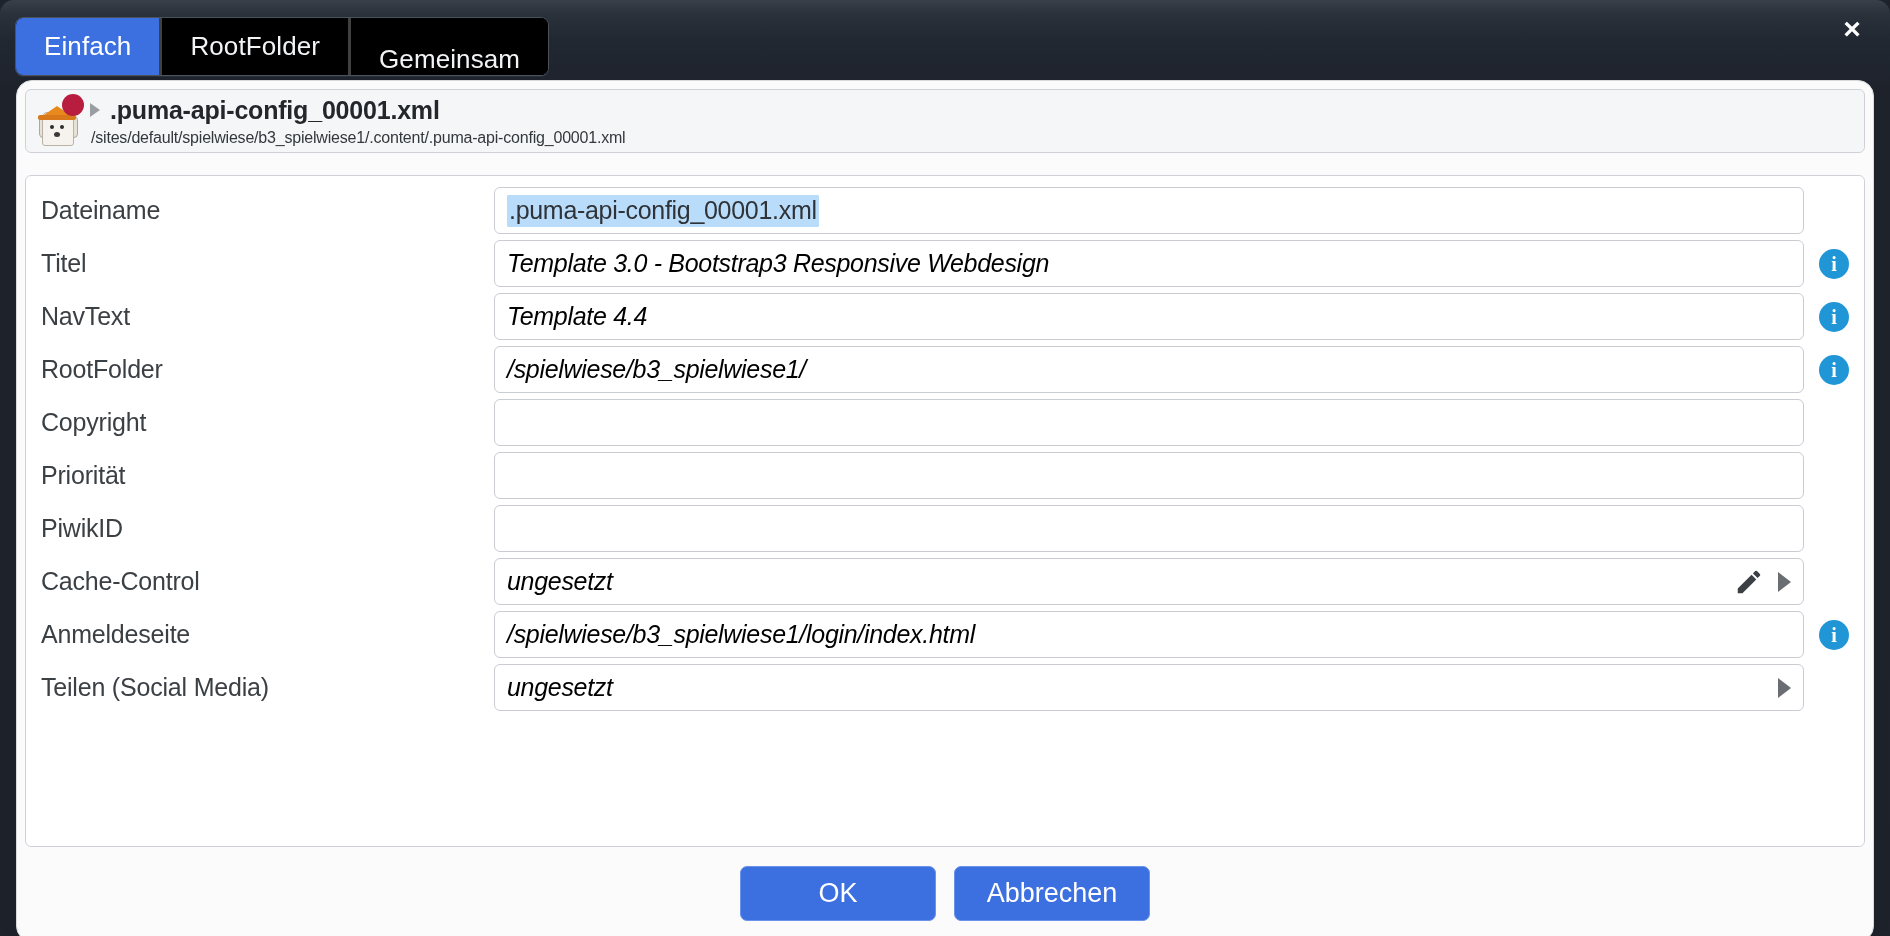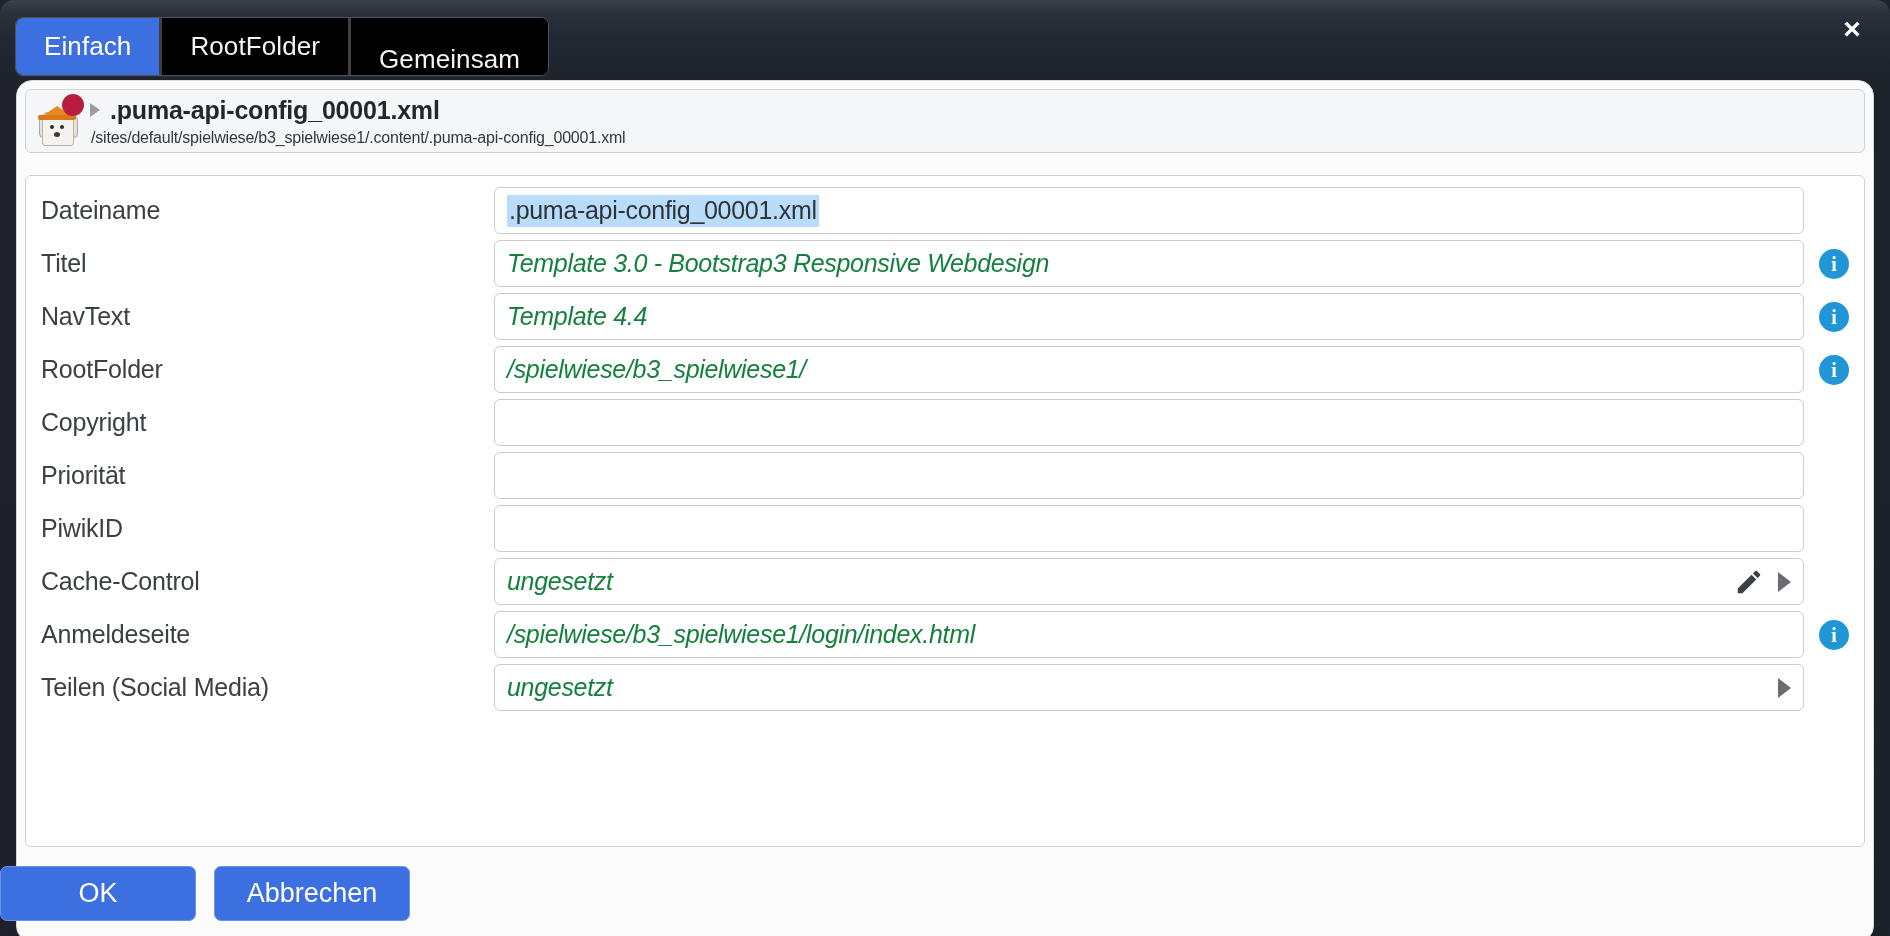--- a/index.html
+++ b/index.html
@@ -239,21 +239,21 @@
     color: #2f3337;
     letter-spacing: -0.3px;
     white-space: nowrap;
   }
   .field-text.selected {
     background: #b9dcfb;
     padding: 1px 2px 2px 2px;
     border-radius: 1px;
   }
   .field-text.placeholder {
-    color: #15803d;
+    color: #000000;
     font-style: italic;
   }
   .field-icons {
     margin-left: auto;
     display: flex;
     align-items: center;
     gap: 14px;
     padding-left: 12px;
   }
   .pencil-icon { display: block; }
@@ -288,21 +288,21 @@
 
   
   .footer {
     position: absolute;
     left: 0;
     bottom: 0;
     width: 1890px;
     height: 86px;
     display: flex;
     align-items: center;
-    justify-content: flex-start;
+    justify-content: center;
     padding-right: 0;
     box-sizing: border-box;
     gap: 18px;
   }
   .btn {
     min-width: 196px;
     height: 55px;
     background: #3c6fe0;
     border: 1px solid #6a93ea;
     border-radius: 7px;

